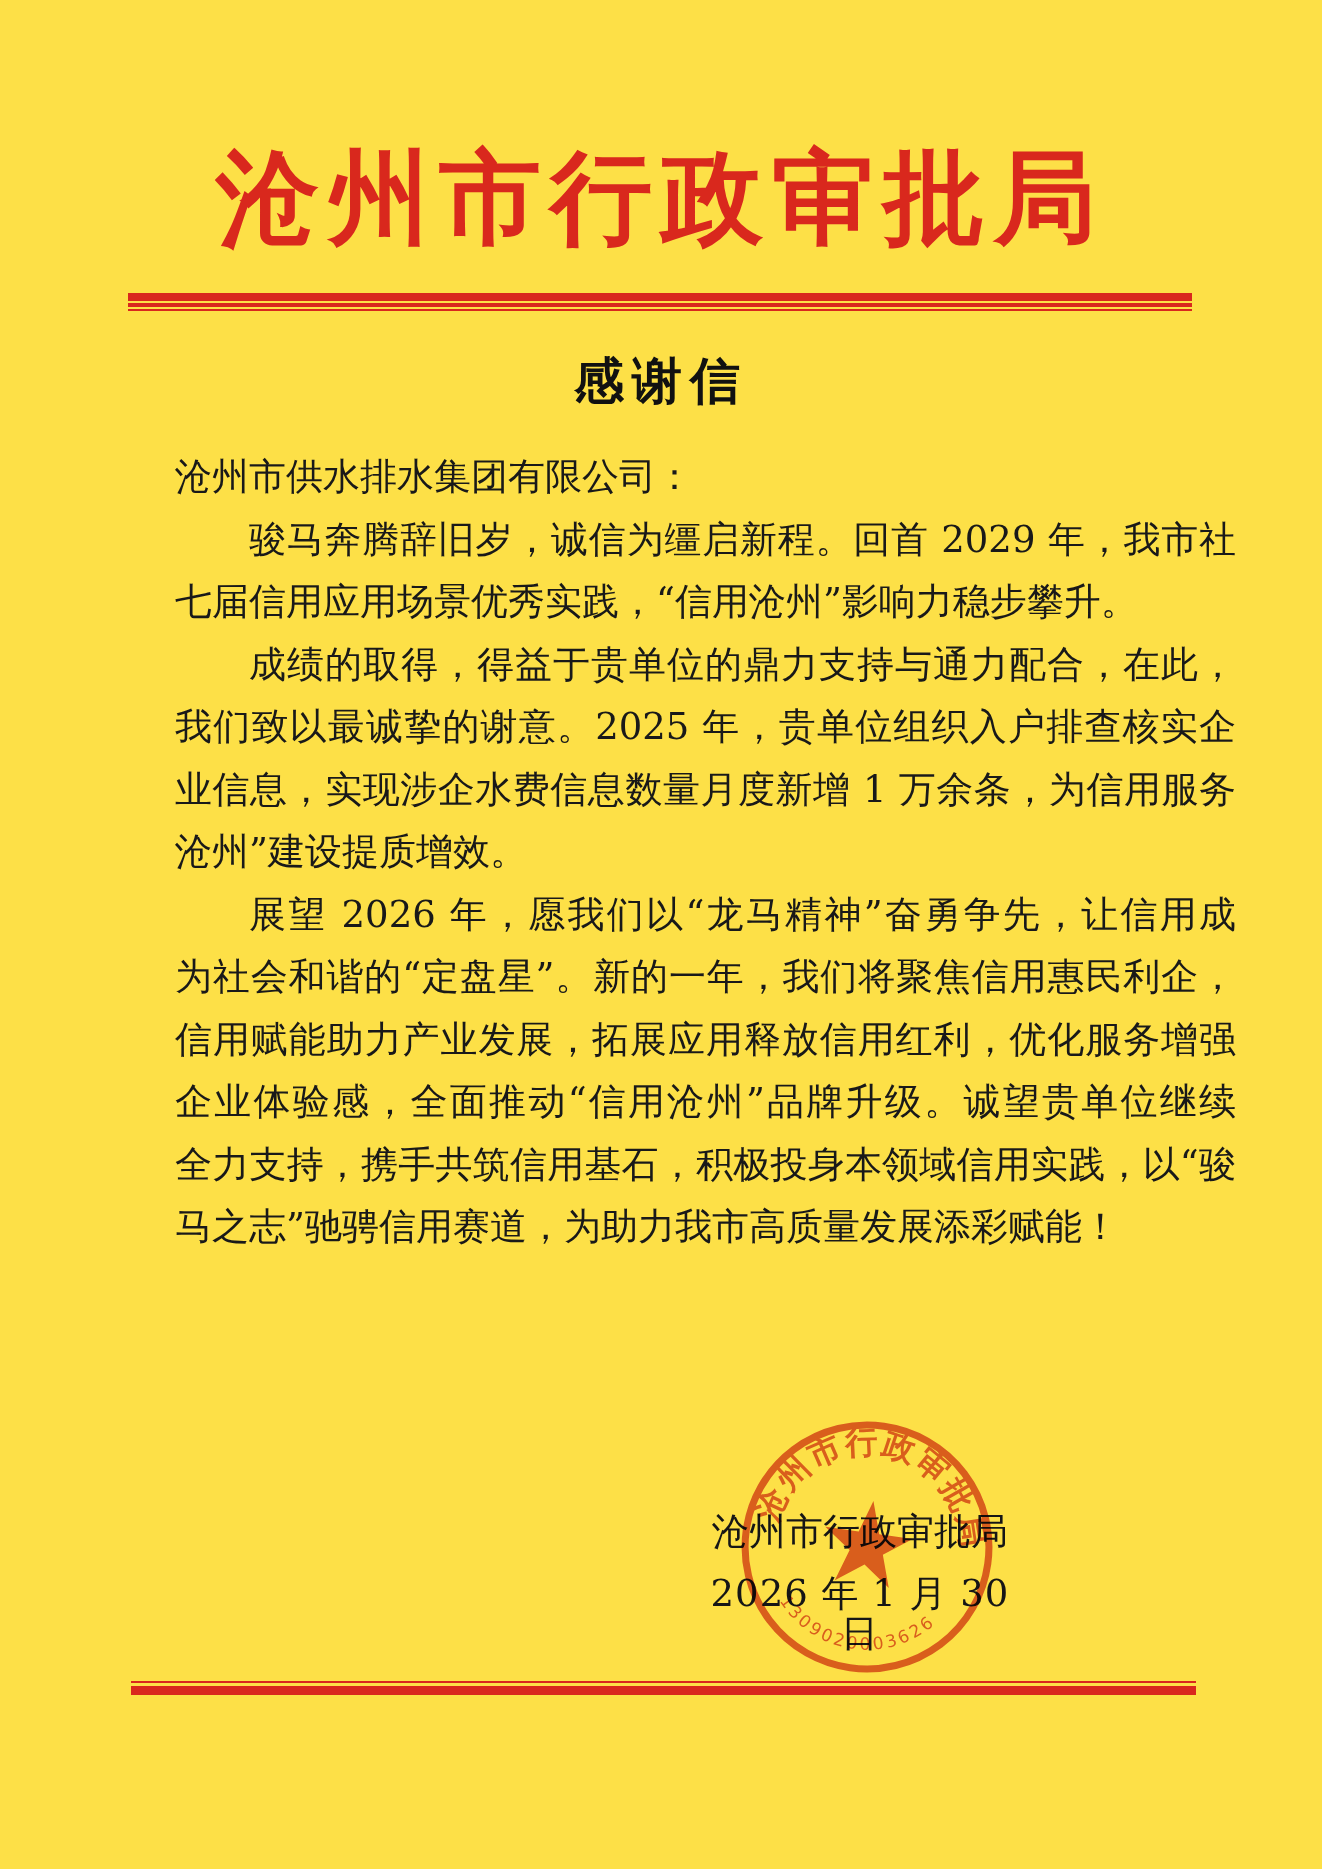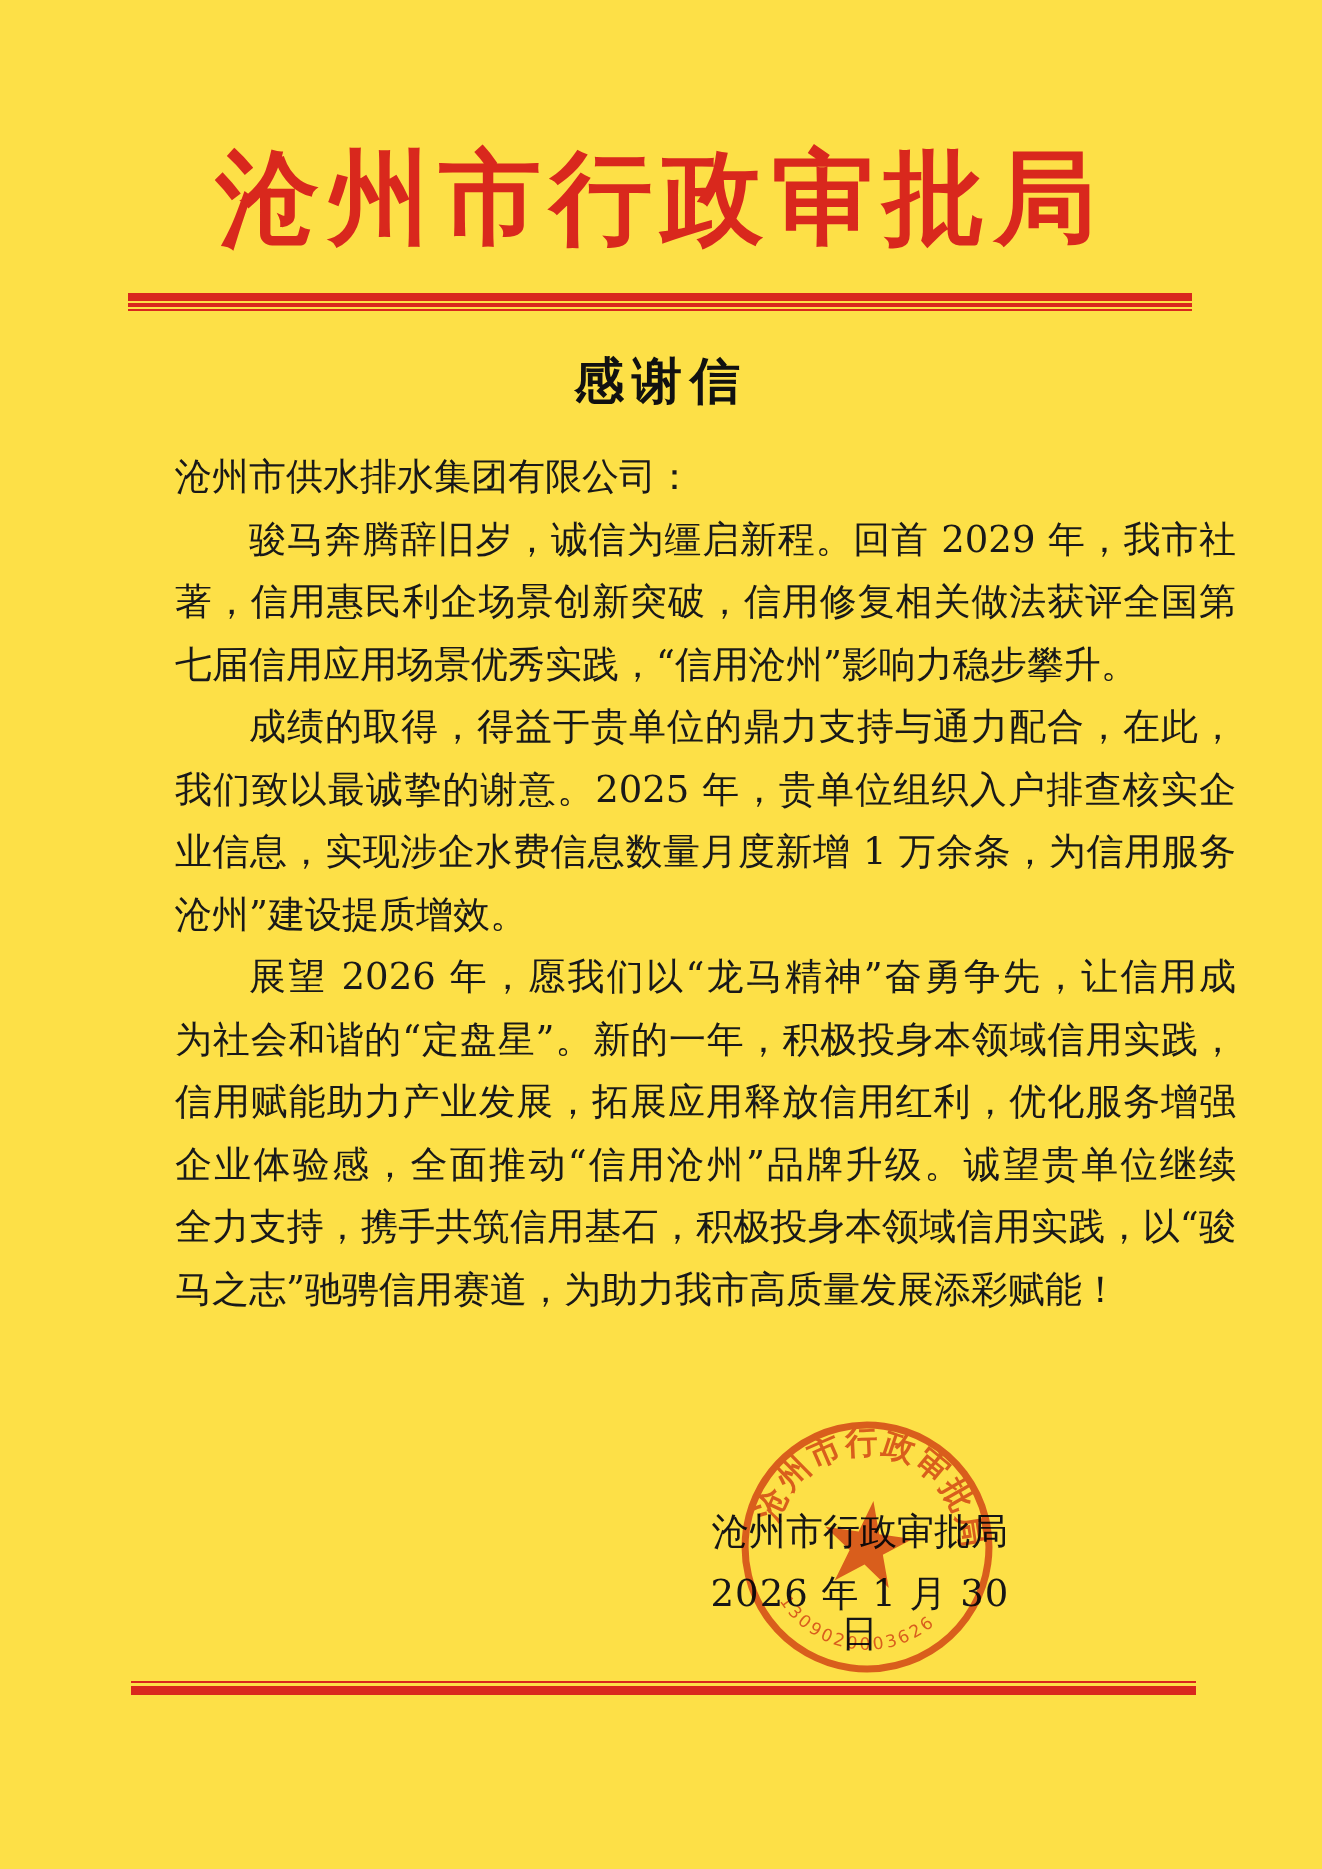--- a/index.html
+++ b/index.html
@@ -95,28 +95,27 @@
     <div class="r1"></div>
     <div class="r2"></div>
     <div class="r3"></div>
   </div>
 
   <h1 class="title">感谢信</h1>
 
   <div class="body">
     <div class="line">沧州市供水排水集团有限公司：</div>
     <div class="line just ind">骏马奔腾辞旧岁，诚信为缰启新程。回首 2029 年，我市社</div>
-    <div class="line just">著，信用惠民利企场景创新突破，信用修复相关做法获评全国第</div>
     <div class="line">七届信用应用场景优秀实践，“信用沧州”影响力稳步攀升。</div>
     <div class="line just ind">成绩的取得，得益于贵单位的鼎力支持与通力配合，在此，</div>
     <div class="line just">我们致以最诚挚的谢意。2025 年，贵单位组织入户排查核实企</div>
     <div class="line just">业信息，实现涉企水费信息数量月度新增 1 万余条，为信用服务</div>
     <div class="line">沧州”建设提质增效。</div>
     <div class="line just ind">展望 2026 年，愿我们以“龙马精神”奋勇争先，让信用成</div>
-    <div class="line just">为社会和谐的“定盘星”。新的一年，积极投身本领域信用实践，</div>
+    <div class="line just">为社会和谐的“定盘星”。新的一年，我们将聚焦信用惠民利企，</div>
     <div class="line just">信用赋能助力产业发展，拓展应用释放信用红利，优化服务增强</div>
     <div class="line just">企业体验感，全面推动“信用沧州”品牌升级。诚望贵单位继续</div>
     <div class="line just">全力支持，携手共筑信用基石，积极投身本领域信用实践，以“骏</div>
     <div class="line">马之志”驰骋信用赛道，为助力我市高质量发展添彩赋能！</div>
   </div>
 
   <div class="sigblock">
     <div class="sig-org">沧州市行政审批局</div>
     <div class="sig-date">2026 年 1 月 30 日</div>
   </div>

